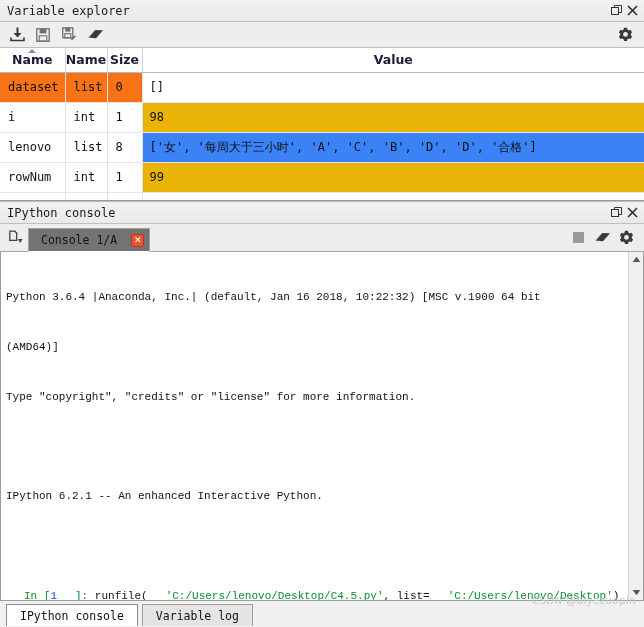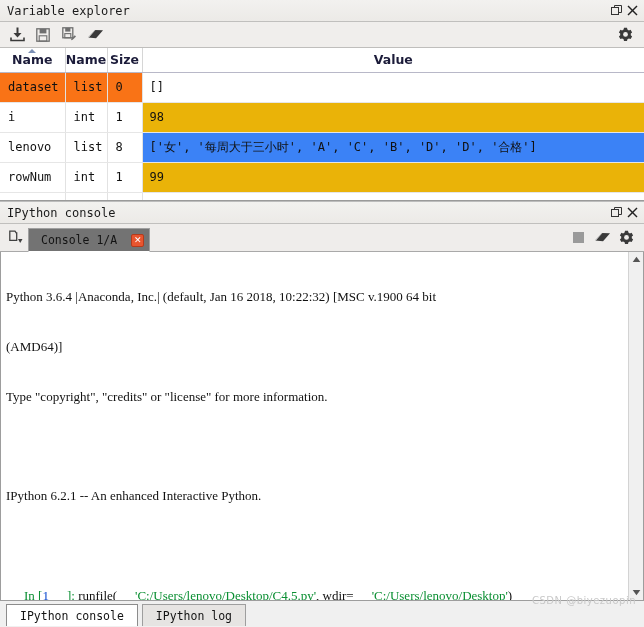--- a/index.html
+++ b/index.html
@@ -198,22 +198,22 @@
     border-top: none;
     margin: 0;
     position: relative;
     display: flex;
     min-height: 0;
     overflow: hidden;
   }
   .con-text {
     flex: 1 1 auto;
     padding: 4px 0 0 5px;
-    font-family: Liberation Serif, serif;
-    font-size: 13px;
+    font-family: Liberation Mono, monospace;
+    font-size: 11px;
     line-height: 16.6px;
     color: #111111;
     white-space: pre;
     overflow: hidden;
   }
   .con-text .ln { white-space: pre; }
   .con-text .blank { height: 16.6px; }
   .g { color: #0a8f32; margin-left: 18px; }
   .b { color: #0b49cf; }
 
@@ -430,21 +430,21 @@
     </div>
 
     <div class="con-body">
       <div class="con-text">
         <div class="ln">Python 3.6.4 |Anaconda, Inc.| (default, Jan 16 2018, 10:22:32) [MSC v.1900 64 bit</div>
         <div class="ln">(AMD64)]</div>
         <div class="ln">Type "copyright", "credits" or "license" for more information.</div>
         <div class="ln blank"></div>
         <div class="ln">IPython 6.2.1 -- An enhanced Interactive Python.</div>
         <div class="ln blank"></div>
-        <div class="ln"><span class="g">In [</span><span class="b">1</span><span class="g">]: </span><span>runfile(</span><span class="g">'C:/Users/lenovo/Desktop/C4.5.py'</span><span>, wdir=</span><span class="g">'C:/Users/lenovo/Desktop'</span><span>)</span></div>
+        <div class="ln"><span class="g">In [</span><span class="b">1</span><span class="g">]: </span><span>runfile(</span><span class="g">'C:/Users/lenovo/Desktop/C4.5.py'</span><span>, list=</span><span class="g">'C:/Users/lenovo/Desktop'</span><span>)</span></div>
         
         
         
         
         
         
         
         
         
         
@@ -467,18 +467,18 @@
         </span>
       </div>
     </div>
   </div>
 
   <div class="bottom-tabs">
     <div class="btab active">
       <span>IPython console</span>
     </div>
     <div class="btab inactive">
-      <span>IPython log</span>
+      <span>Variable log</span>
     </div>
   </div>
 
   <div class="watermark">CSDN @biyezuopin</div>
 </div>
 
 </body></html>

